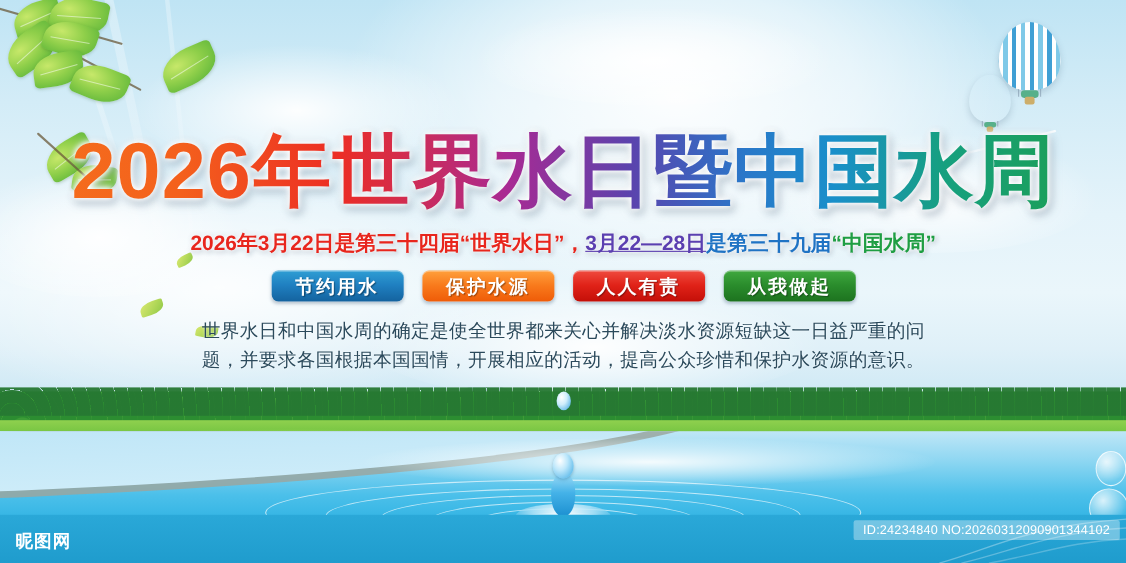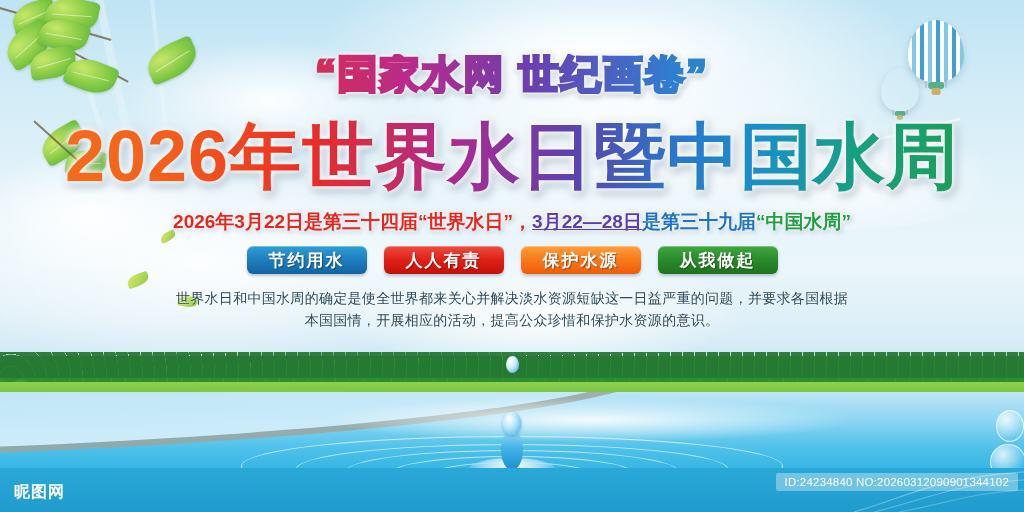--- a/index.html
+++ b/index.html
@@ -74,21 +74,21 @@
   .badges{position:absolute;left:0;right:0;top:246px;display:flex;justify-content:center;gap:17px;}
   .badge{width:120px;height:28px;border-radius:6px;display:flex;align-items:center;justify-content:center;
     color:#fff;font-size:17px;font-weight:bold;letter-spacing:2px;
     text-shadow:1px 1px 1px rgba(0,0,0,.35);box-shadow:0 2px 3px rgba(40,70,100,.28),inset 0 1px 0 rgba(255,255,255,.35);}
   .bg-blue{background:linear-gradient(180deg,#2f9ed4 0%,#1f7fc0 48%,#14639f 100%);}
   .bg-orange{background:linear-gradient(180deg,#ffa03c 0%,#f87a1c 48%,#ef5c08 100%);}
   .bg-red{background:linear-gradient(180deg,#ef4b3f 0%,#e02218 48%,#c40f08 100%);}
   .bg-green{background:linear-gradient(180deg,#3fa83f 0%,#2a8c2c 48%,#1d731f 100%);}
 
   .para{position:absolute;left:172px;width:680px;top:287px;text-align:center;
-    font-size:14px;line-height:1.6;color:#2b4a5c;letter-spacing:.3px;
+    font-size:17px;line-height:1.6;color:#2b4a5c;letter-spacing:.3px;
     text-shadow:0 0 2px rgba(255,255,255,.9);}
 
   
   .land{position:absolute;left:0;right:0;top:352px;height:70px;overflow:hidden;}
   .mountain{position:absolute;left:380px;top:-8px;width:0;height:0;
     border-left:60px solid transparent;border-right:70px solid transparent;border-bottom:34px solid rgba(150,185,200,.55);}
   .mountain2{position:absolute;left:440px;top:2px;width:0;height:0;
     border-left:45px solid transparent;border-right:55px solid transparent;border-bottom:26px solid rgba(165,198,210,.5);}
   .treeline{position:absolute;left:0;right:0;top:4px;height:34px;
     background:
@@ -176,32 +176,31 @@
     <div class="ropes"></div>
     <div class="basket"></div>
   </div>
   <div class="balloon b-purple">
     <div class="env"></div>
     <div class="crown"></div>
     <div class="ropes"></div>
     <div class="basket"></div>
   </div>
 
-  <div class="quote">“国家水网 世纪画卷”</div>
 
   <div class="headline">2026年世界水日暨中国水周</div>
 
   <div class="subline">
     <span class="sub-a">2026年3月22日是第三十四届“世界水日”</span><span class="sub-a">，</span><span class="sub-b">3月22—28日</span><span class="sub-c">是第三十九届</span><span class="sub-d">“中国水周”</span>
   </div>
 
   <div class="badges">
     <div class="badge bg-blue">节约用水</div>
+    <div class="badge bg-orange">保护水源</div>
     <div class="badge bg-red">人人有责</div>
-    <div class="badge bg-orange">保护水源</div>
     <div class="badge bg-green">从我做起</div>
   </div>
 
   <div class="para">世界水日和中国水周的确定是使全世界都来关心并解决淡水资源短缺这一日益严重的问题，并要求各国根据本国国情，开展相应的活动，提高公众珍惜和保护水资源的意识。</div>
 
   <div class="land">
     <div class="mountain"></div>
     <div class="mountain2"></div>
     <div class="treeline"></div>
     <div class="treeline2"></div>

